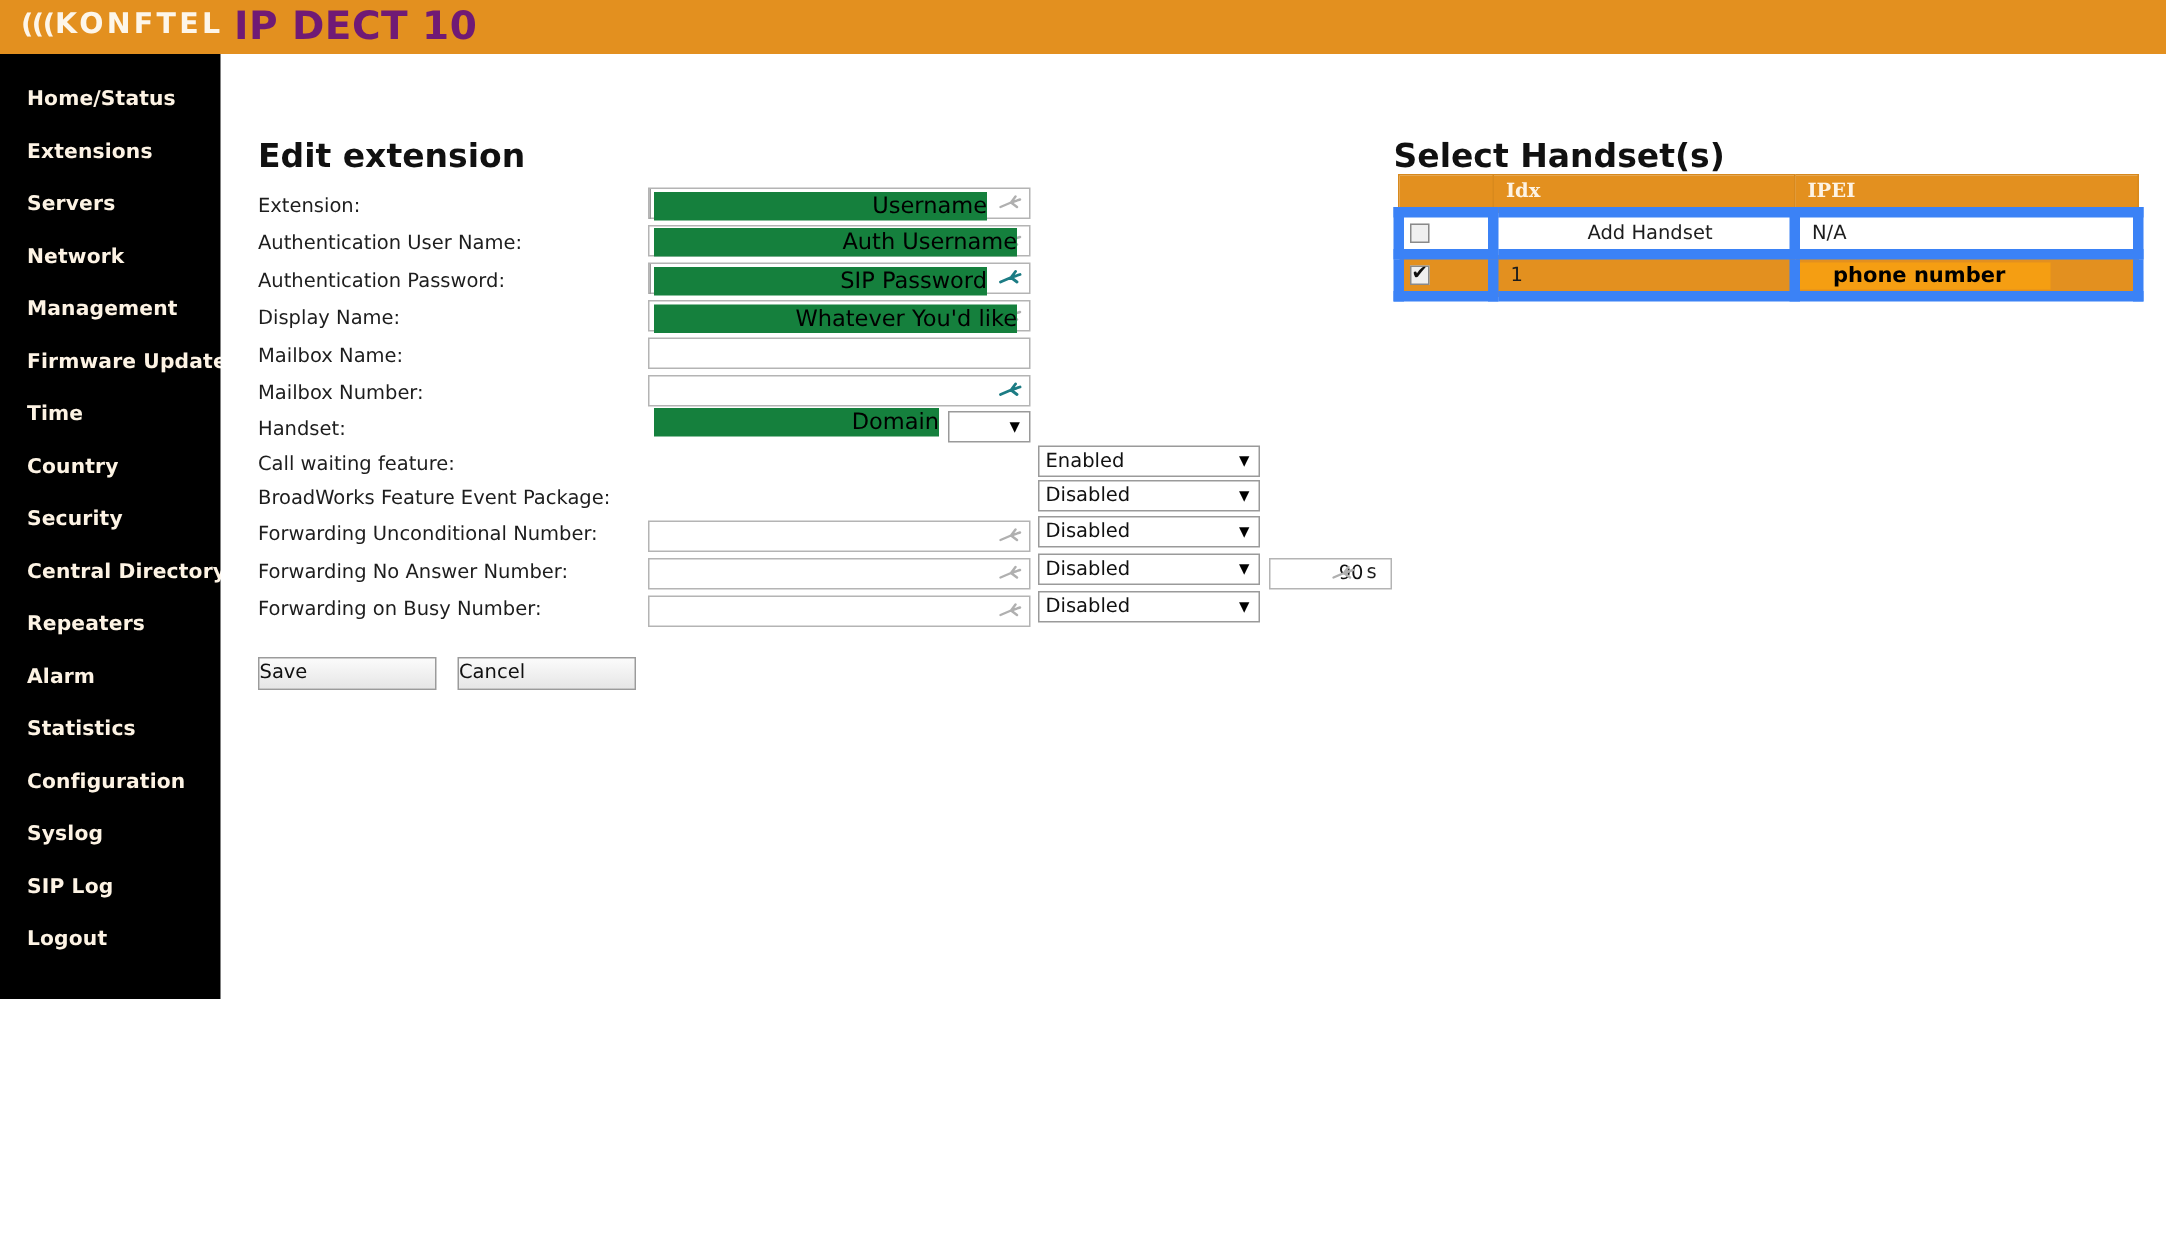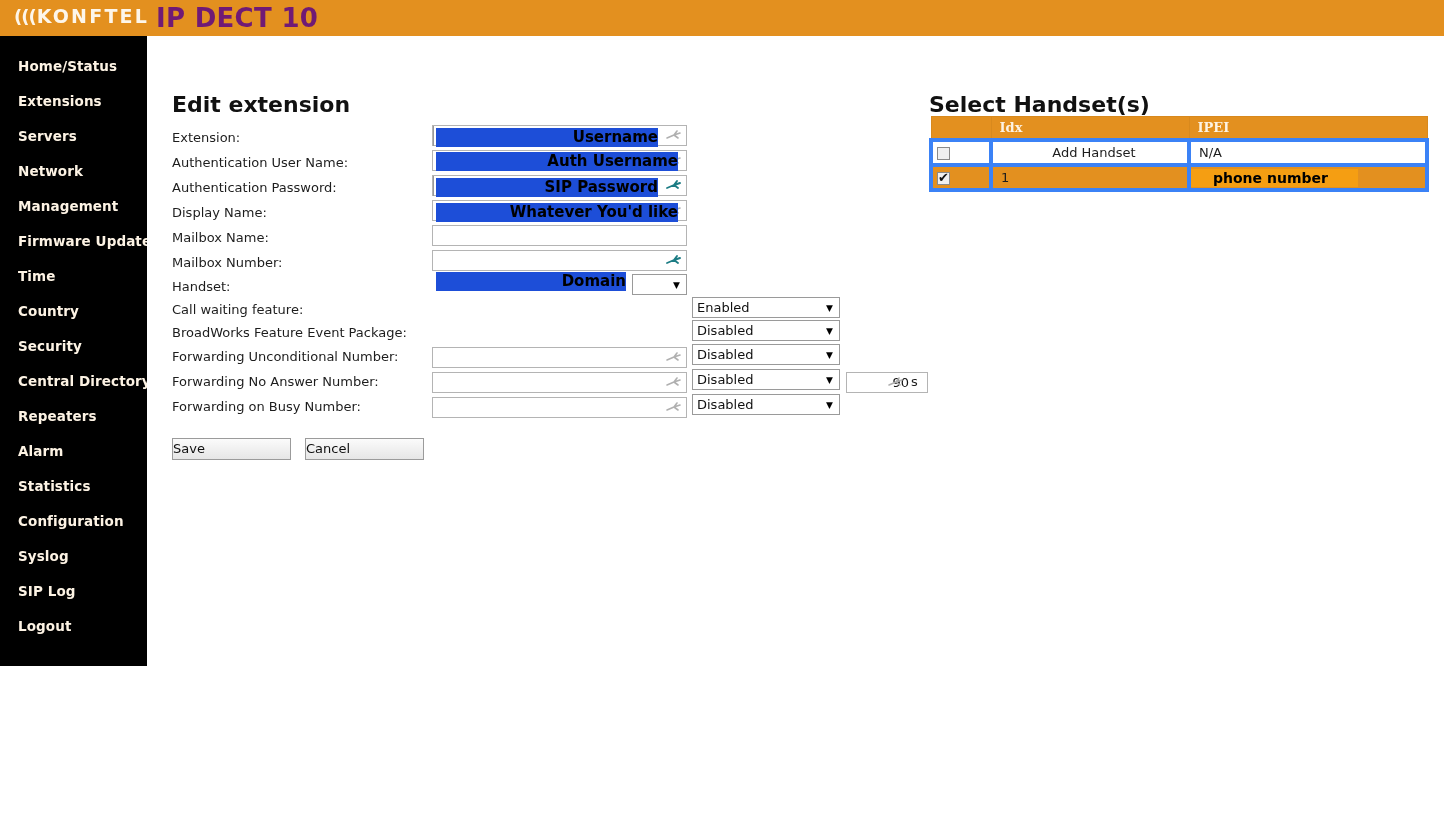--- a/index.html
+++ b/index.html
@@ -136,23 +136,23 @@
   .unit-label {
     position: absolute;
     font-size: 13px;
     color: #1d1d1d;
   }
 
   
   .annotation {
     position: absolute;
     font-size: 15px;
-    font-weight: bold;
+    font-weight: normal;
     color: #000000;
-    background: #1d4ed8;
+    background: #15803d;
     white-space: nowrap;
     text-align: right;
     line-height: 19px;
   }
   .annot-tick {
     position: absolute;
     width: 1px;
     background: #9a9a9a;
   }
 
@@ -186,21 +186,21 @@
     font-size: 13px;
     font-weight: bold;
     text-align: left;
     height: 21px;
     padding: 0 0 0 8px;
     border: 1px solid #d8891d;
   }
   #handset-table td {
     height: 21px;
     padding: 0 0 0 8px;
-    border: 4px solid #3b82f6;
+    border: 7px solid #3b82f6;
     color: #1d1d1d;
     font-size: 13px;
   }
   .row-plain td { background: #ffffff; }
   .row-sel td { background: #e3901f; }
   .col-check { width: 52px; padding-left: 4px !important; }
   .col-idx   { width: 186px; }
   .cell-center { text-align: center; }
   .chk {
     display: inline-block;

